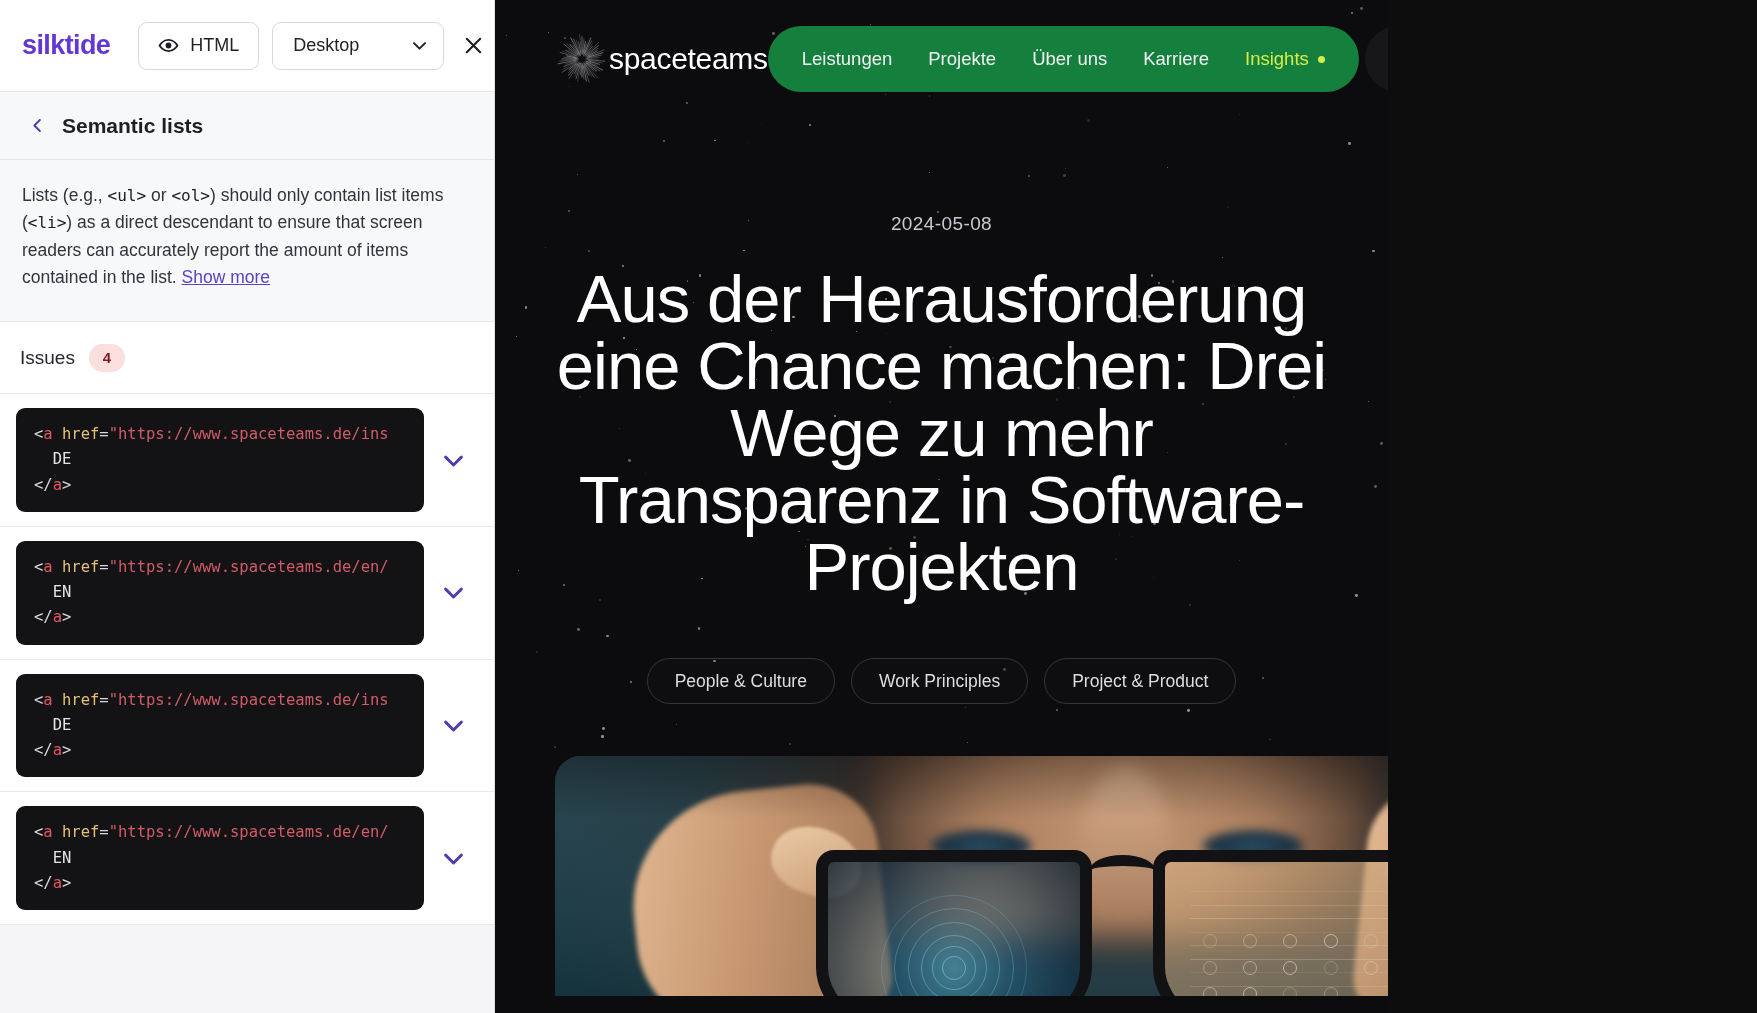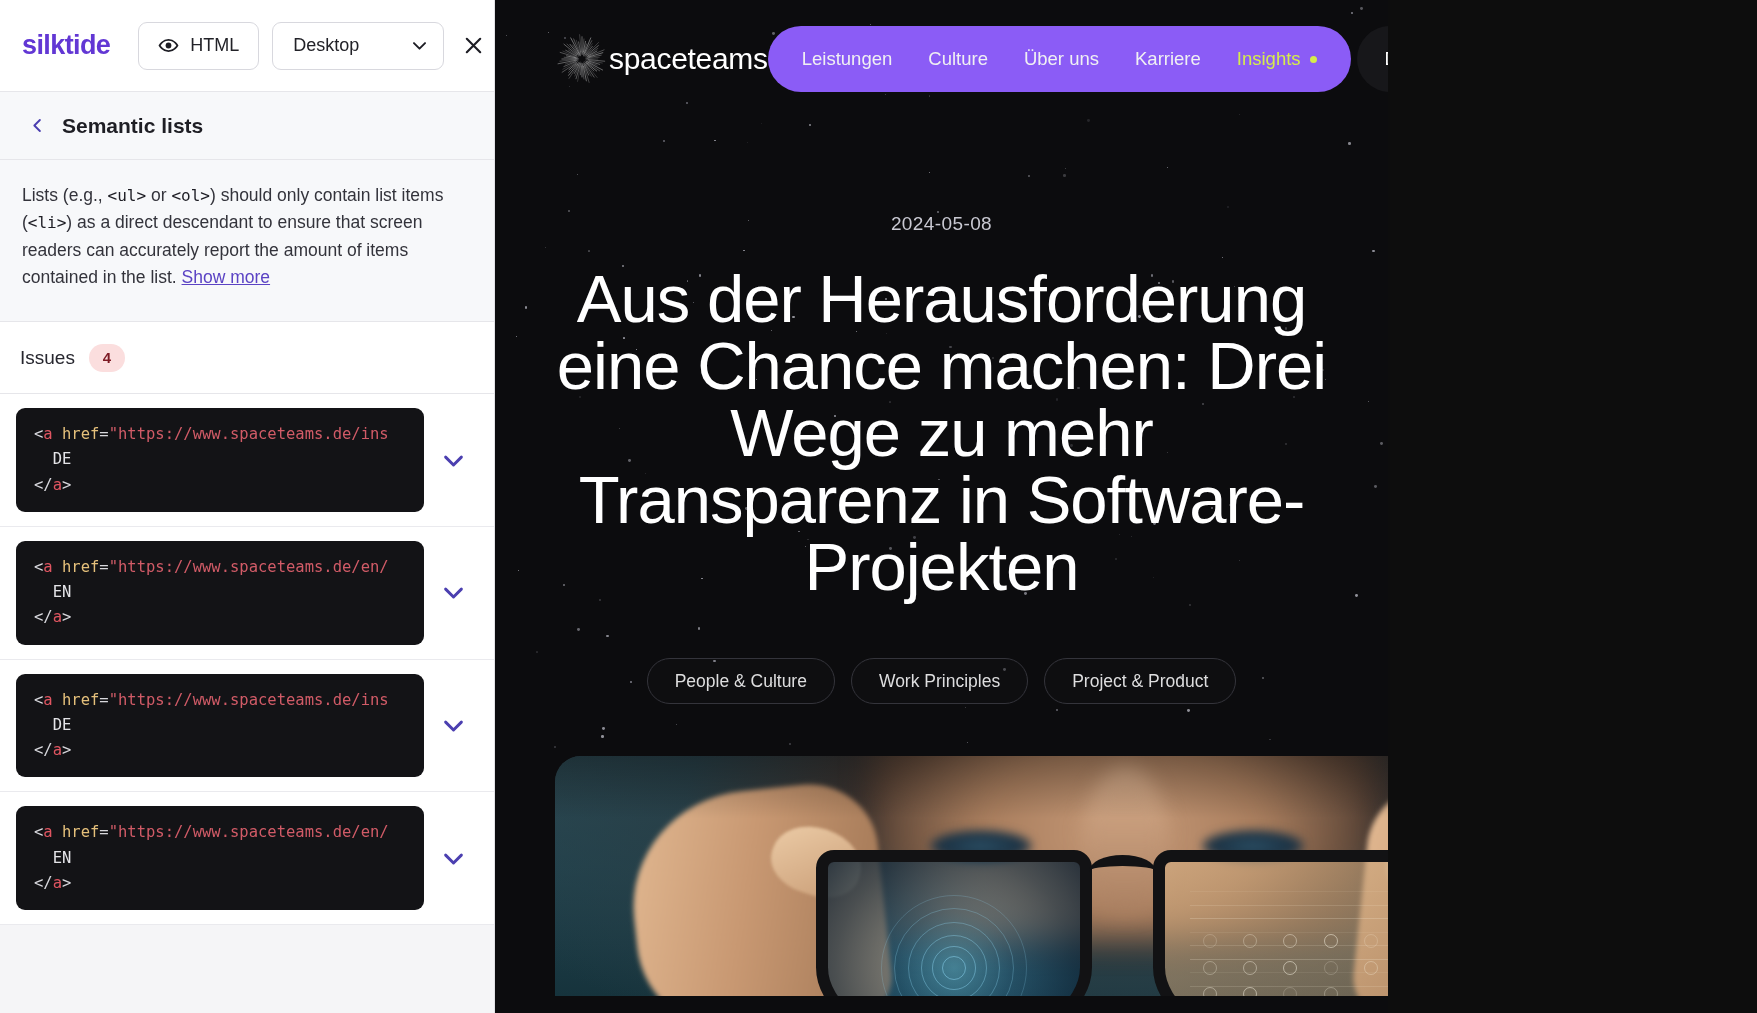--- a/index.html
+++ b/index.html
@@ -148,21 +148,21 @@
     display: flex; align-items: center;
     padding: 0 34px 0 60px;
   }
   .logo-wrap { display: flex; align-items: center; }
   .logo-mark { width: 54px; height: 54px; display:block; }
   .logo-text { font-size: 30px; color: #fff; letter-spacing: -0.3px; }
 
   .nav-pill {
     margin-left: auto;
     display: flex; align-items: center;
-    background: #8b5cf6;
+    background: #15803d;
     border-radius: 34px;
     height: 66px; padding: 0 34px;
     gap: 36px;
   }
   .nav-link {
     font-size: 18.5px; color: #f0f0f3; cursor: pointer;
     white-space: nowrap;
   }
   .nav-link.active { color: #d6ec4c; display: flex; align-items: center; gap: 9px; }
   .nav-dot { width: 7px; height: 7px; border-radius: 50%; background: #d6ec4c; display:block; }
@@ -605,21 +605,21 @@
               <line x1="61.77036612950617" y1="46.42949846977011" x2="89.23455376502056" y2="38.09832823256704" stroke="#ffffff" stroke-width="0.9" opacity="0.85"></line>
               <line x1="59.31746016383069" y1="48.14664194084678" x2="86.28905537491951" y2="42.78165808540324" stroke="#ffffff" stroke-width="0.9" opacity="0.60"></line>
               <line x1="56.66773766870372" y1="49.34328515979195" x2="82.8410959801825" y2="46.765434369124506" stroke="#ffffff" stroke-width="0.9" opacity="0.35"></line>
             </svg>
         </span>
         <span class="logo-text">spaceteams</span>
       </div>
 
       <div class="nav-pill">
         <a class="nav-link">Leistungen</a>
-        <a class="nav-link">Culture</a>
+        <a class="nav-link">Projekte</a>
         <a class="nav-link">Über uns</a>
         <a class="nav-link">Karriere</a>
         <a class="nav-link active">
             <span>Insights</span>
             <i class="nav-dot"></i>
           </a>
       </div>
 
       <div class="lang-pill">
         <span class="lang-label">DE</span>

